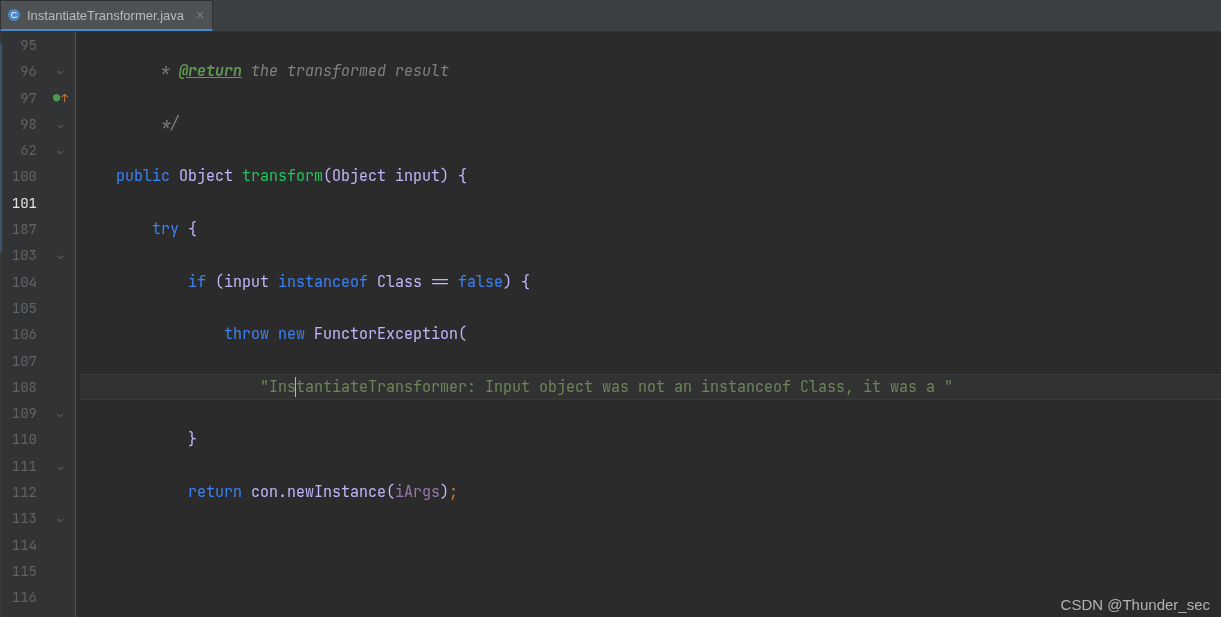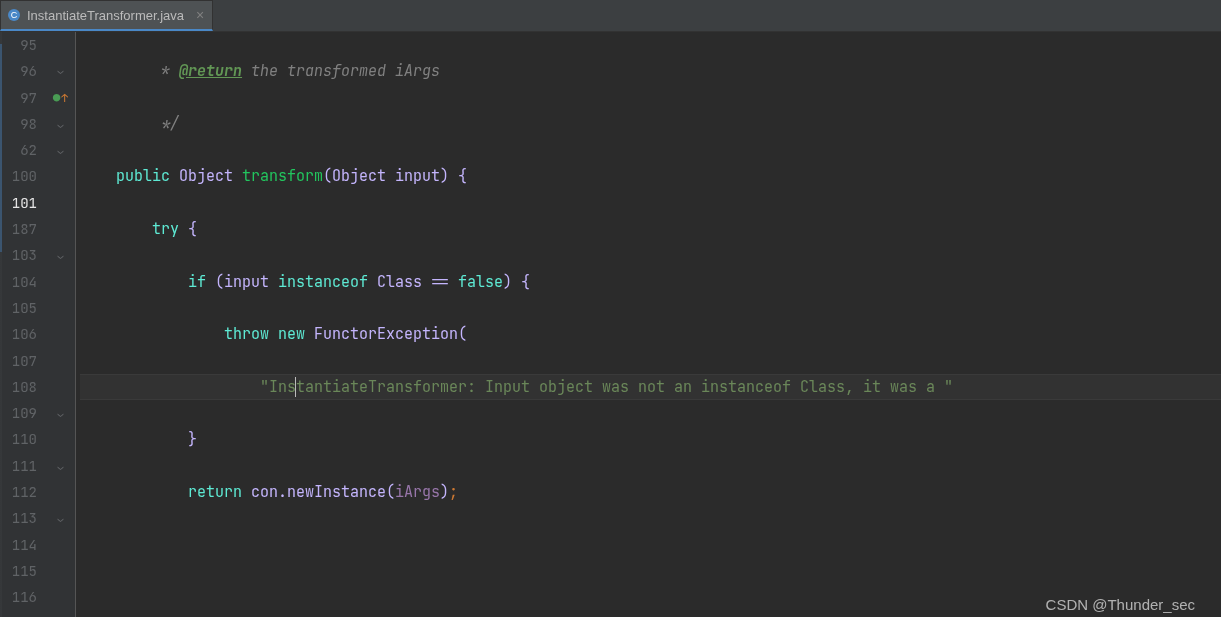--- a/index.html
+++ b/index.html
@@ -72,31 +72,31 @@
   }
   .code .line { height:26.3px; }
   .code .line.current {
     background:#323232;
     box-shadow: inset 0 1px 0 #3a3a3a, inset 0 -1px 0 #3a3a3a;
   }
   .code .caret {
     border-left: 1px solid #bbbbbb;
     margin-left:-1px;
   }
-  .kw    { color:#5eead4; }
+  .kw    { color:#3b82f6; }
   .str   { color:#6a8759; }
   .fld   { color:#9876aa; }
   .meth  { color:#22c55e;text-align:center; }
   .cmt   { color:#808080; font-style:italic; }
   .tag   { color:#629755; font-style:italic; text-decoration: underline; font-weight:bold;}
   .norm  { color:#c4b5fd; }
   .semi  { color:#cc7832; }
   .watermark {
     position:absolute;
-    bottom:4px; right:26px;
+    bottom:4px; right:11px;
     font-family: "Segoe UI", sans-serif;
     font-size:15px;
     color:#c9c9c9;
     opacity:0.85;
   }
   .leftbar {
     position:absolute;
     left:0; top:32px; bottom:0;
     width:2px;
     background: linear-gradient(to bottom, #3c3f41 0, #3c3f41 12px, #4a88c7 12px, #4a88c7 220px, #3c3f41 220px);
@@ -165,21 +165,21 @@
       <div><span style="color:#606366;">⌄</span></div>
       <div>&nbsp;</div>
       <div><span style="color:#606366;">⌄</span></div>
       <div>&nbsp;</div>
       <div><span style="color:#606366;">⌄</span></div>
       <div>&nbsp;</div>
       <div>&nbsp;</div>
       <div>&nbsp;</div>
     </div>
   <div class="code">
-<div class="line">        <span class="cmt"> * </span><span class="tag">@return</span><span class="cmt"> the transformed iArgs</span></div>
+<div class="line">        <span class="cmt"> * </span><span class="tag">@return</span><span class="cmt"> the transformed result</span></div>
 <div class="line">        <span class="cmt"> */</span></div>
 <div class="line">    <span class="kw">public</span><span class="norm"> Object </span><span class="meth">transform</span><span class="norm">(Object input) {</span></div>
 <div class="line">        <span class="kw">try</span><span class="norm"> {</span></div>
 <div class="line">            <span class="kw">if</span><span class="norm"> (input </span><span class="kw">instanceof</span><span class="norm"> Class == </span><span class="kw">false</span><span class="norm">) {</span></div>
 <div class="line">                <span class="kw">throw</span><span> </span><span class="kw">new</span><span class="norm"> FunctorException(</span></div>
 <div class="line current">                    <span class="str">"Ins</span><span class="caret"></span><span class="str">tantiateTransformer: Input object was not an instanceof Class, it was a "</span></div>
 <div class="line">            <span class="norm">}</span></div>
 <div class="line">            <span class="kw">return</span><span class="norm"> con.newInstance(</span><span class="fld">iArgs</span><span class="norm">)</span><span class="semi">;</span></div>
 
 

